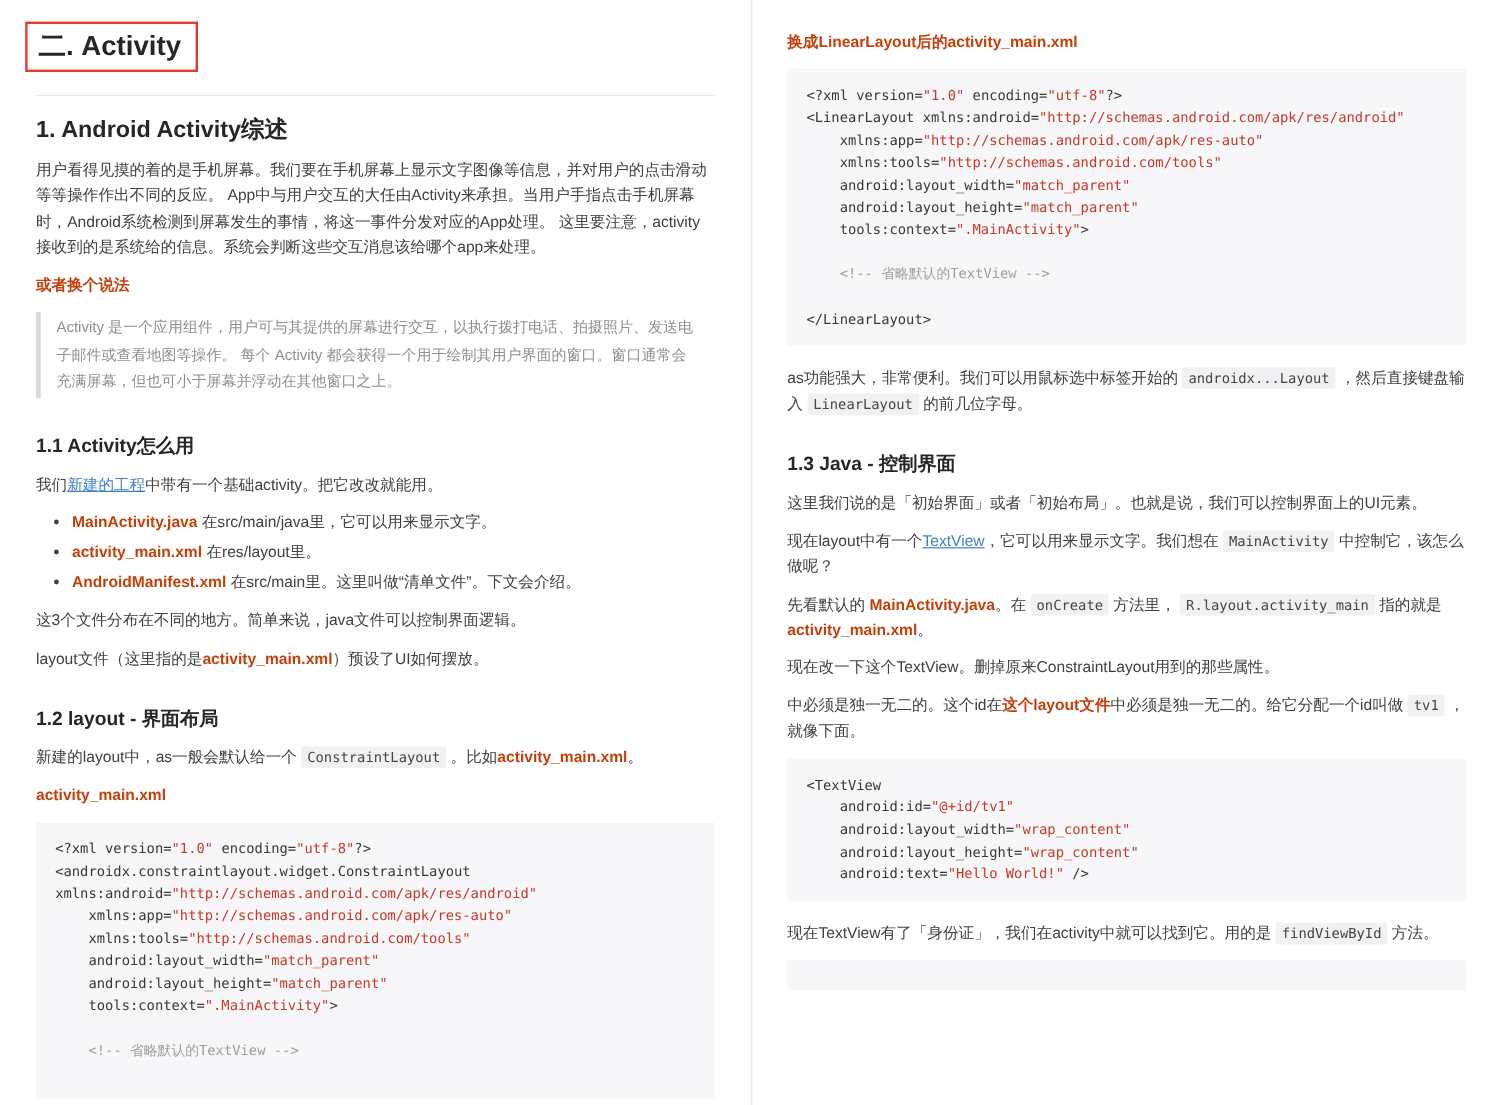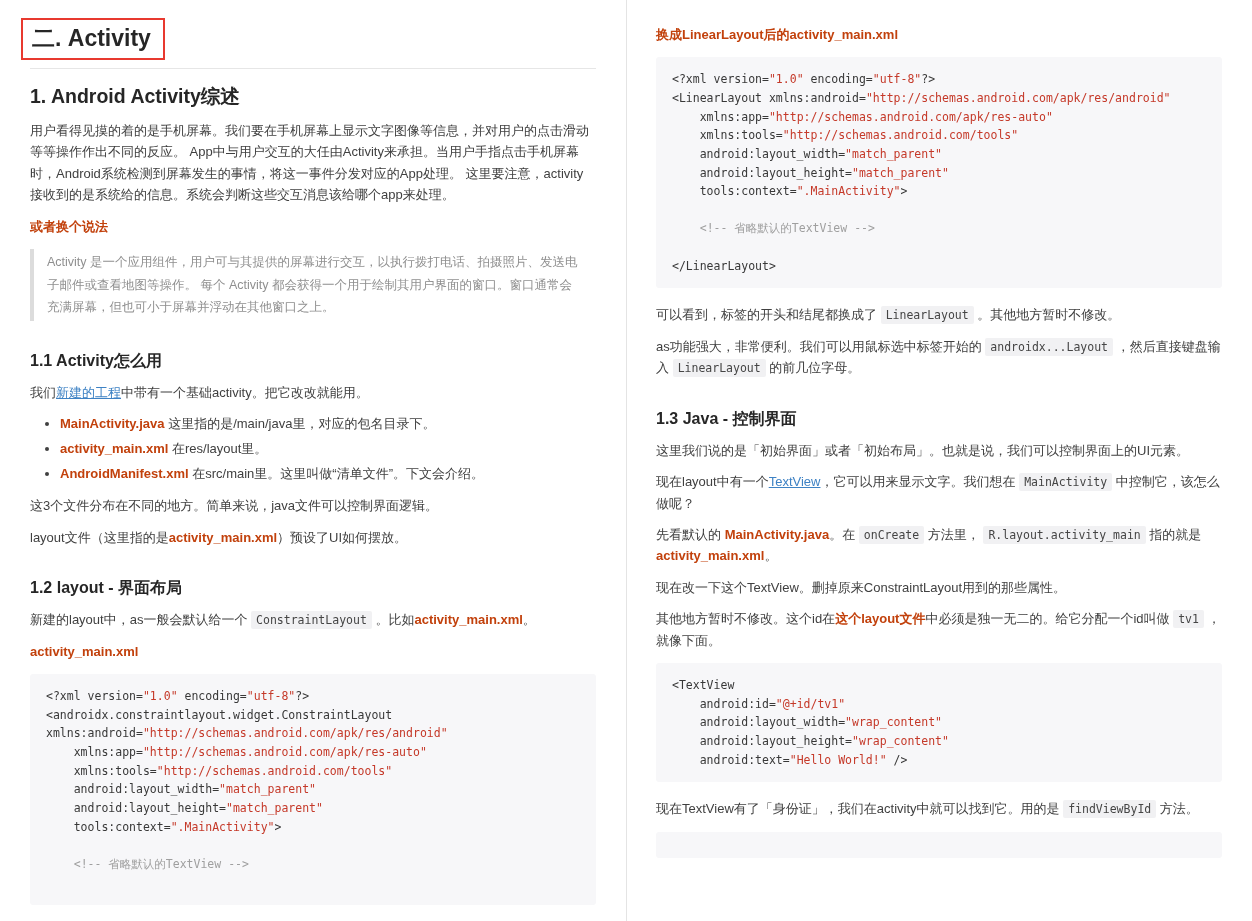--- a/index.html
+++ b/index.html
@@ -10,21 +10,21 @@
   *{box-sizing:border-box;margin:0;padding:0;}
   html,body{background:#ffffff;}
   body{font-family:"Liberation Sans","DejaVu Sans",sans-serif;color:var(--c-body);}
   .page{width:1252px;min-height:921px;display:flex;background:#fff;overflow:hidden;}
   .column{padding:24px 30px 28px 30px;}
   .column.left{flex:0 0 627px;border-right:1px solid var(--c-div);padding-top:18px;}
   .column.right{flex:1;padding-left:29px;}
   .column > :first-child{margin-top:0;}
 
   h1{font-size:23px;font-weight:bold;color:var(--c-head);line-height:1;
-     border-bottom:1px solid var(--c-rule);padding-bottom:6px;margin:0 0 14px 0;}
+     border-bottom:1px solid var(--c-rule);padding-bottom:17px;margin:0 0 14px 0;}
   .red-box{display:inline-block;border:2.5px solid var(--c-red);
      padding:7px 12px 8px 9px;margin:0 0 2px -9px;}
   h2{font-size:19.5px;font-weight:bold;color:var(--c-head);margin:6px 0 10px;}
   h3{font-size:16px;font-weight:bold;color:var(--c-head);margin:30px 0 10px;}
   p{font-size:13px;line-height:1.65;margin:10px 0;}
   strong{color:#c2410c;font-weight:bold;}
   a.link{color:var(--c-link);text-decoration:underline;cursor:pointer;}
   blockquote{margin:12px 2px 14px 0;border-left:4px solid var(--c-qb);
      padding:2px 12px 2px 13px;color:var(--c-qt);font-size:12.5px;line-height:1.8;}
   ul{margin:10px 0;padding-left:30px;}
@@ -43,21 +43,21 @@
 <div class="page">
   <div class="column left">
       <h1><span class="red-box">二. Activity</span></h1>
       <h2>1. Android Activity综述</h2>
       <p><span>用户看得见摸的着的是手机屏幕。我们要在手机屏幕上显示文字图像等信息，并对用户的点击滑动等等操作作出不同的反应。 App中与用户交互的大任由Activity来承担。当用户手指点击手机屏幕时，Android系统检测到屏幕发生的事情，将这一事件分发对应的App处理。 这里要注意，activity接收到的是系统给的信息。系统会判断这些交互消息该给哪个app来处理。</span></p>
       <p><strong>或者换个说法</strong></p>
       <blockquote><span>Activity 是一个应用组件，用户可与其提供的屏幕进行交互，以执行拨打电话、拍摄照片、发送电子邮件或查看地图等操作。 每个 Activity 都会获得一个用于绘制其用户界面的窗口。窗口通常会充满屏幕，但也可小于屏幕并浮动在其他窗口之上。</span></blockquote>
       <h3>1.1 Activity怎么用</h3>
       <p><span>我们</span><a class="link" href="#">新建的工程</a><span>中带有一个基础activity。把它改改就能用。</span></p>
       <ul>
-        <li><strong>MainActivity.java</strong><span> 这里指的是/main/java里，对应的包名目录下。</span></li>
+        <li><strong>MainActivity.java</strong><span> 在src/main/java里，它可以用来显示文字。</span></li>
         <li><strong>activity_main.xml</strong><span> 在res/layout里。</span></li>
         <li><strong>AndroidManifest.xml</strong><span> 在src/main里。这里叫做“清单文件”。下文会介绍。</span></li>
       </ul>
       <p><span>这3个文件分布在不同的地方。简单来说，java文件可以控制界面逻辑。</span></p>
       <p><span>layout文件（这里指的是</span><strong>activity_main.xml</strong><span>）预设了UI如何摆放。</span></p>
       <h3>1.2 layout - 界面布局</h3>
       <p><span>新建的layout中，as一般会默认给一个 </span><code class="icode">ConstraintLayout</code><span> 。比如</span><strong>activity_main.xml</strong><span>。</span></p>
       <p><strong>activity_main.xml</strong></p>
       <pre class="codeblock"><code><span class="line"><span class="tk-t">&lt;?xml version=</span><span class="tk-s">"1.0"</span><span class="tk-t"> encoding=</span><span class="tk-s">"utf-8"</span><span class="tk-t">?&gt;</span>
 </span><span class="line"><span class="tk-t">&lt;androidx.constraintlayout.widget.ConstraintLayout</span>
@@ -79,28 +79,27 @@
 </span><span class="line"><span class="tk-t">    xmlns:app=</span><span class="tk-s">"http://schemas.android.com/apk/res-auto"</span>
 </span><span class="line"><span class="tk-t">    xmlns:tools=</span><span class="tk-s">"http://schemas.android.com/tools"</span>
 </span><span class="line"><span class="tk-t">    android:layout_width=</span><span class="tk-s">"match_parent"</span>
 </span><span class="line"><span class="tk-t">    android:layout_height=</span><span class="tk-s">"match_parent"</span>
 </span><span class="line"><span class="tk-t">    tools:context=</span><span class="tk-s">".MainActivity"</span><span class="tk-t">&gt;</span>
 </span><span class="line">
 </span><span class="line"><span class="tk-t">    </span><span class="tk-c">&lt;!-- 省略默认的TextView --&gt;</span>
 </span><span class="line">
 </span><span class="line"><span class="tk-t">&lt;/LinearLayout&gt;</span>
 </span></code></pre>
-      <p><span>可以看到，标签的开头和结尾都换成了 </span><code class="icode">LinearLayout</code><span> 。其他地方暂时不修改。</span></p>
       <p><span>as功能强大，非常便利。我们可以用鼠标选中标签开始的 </span><code class="icode">androidx...Layout</code><span> ，然后直接键盘输入 </span><code class="icode">LinearLayout</code><span> 的前几位字母。</span></p>
       <h3>1.3 Java - 控制界面</h3>
       <p><span>这里我们说的是「初始界面」或者「初始布局」。也就是说，我们可以控制界面上的UI元素。</span></p>
       <p><span>现在layout中有一个</span><a class="link" href="#">TextView</a><span>，它可以用来显示文字。我们想在 </span><code class="icode">MainActivity</code><span> 中控制它，该怎么做呢？</span></p>
       <p><span>先看默认的 </span><strong>MainActivity.java</strong><span>。在 </span><code class="icode">onCreate</code><span> 方法里， </span><code class="icode">R.layout.activity_main</code><span> 指的就是 </span><strong>activity_main.xml</strong><span>。</span></p>
       <p><span>现在改一下这个TextView。删掉原来ConstraintLayout用到的那些属性。</span></p>
-      <p><span>其他地方暂时不修改。这个id在</span><strong>这个layout文件</strong><span>中必须是独一无二的。给它分配一个id叫做 </span><code class="icode">tv1</code><span> ，就像下面。</span></p>
+      <p><span>中必须是独一无二的。这个id在</span><strong>这个layout文件</strong><span>中必须是独一无二的。给它分配一个id叫做 </span><code class="icode">tv1</code><span> ，就像下面。</span></p>
       <pre class="codeblock"><code><span class="line"><span class="tk-t">&lt;TextView</span>
 </span><span class="line"><span class="tk-t">    android:id=</span><span class="tk-s">"@+id/tv1"</span>
 </span><span class="line"><span class="tk-t">    android:layout_width=</span><span class="tk-s">"wrap_content"</span>
 </span><span class="line"><span class="tk-t">    android:layout_height=</span><span class="tk-s">"wrap_content"</span>
 </span><span class="line"><span class="tk-t">    android:text=</span><span class="tk-s">"Hello World!"</span><span class="tk-t"> /&gt;</span>
 </span></code></pre>
       <p><span>现在TextView有了「身份证」，我们在activity中就可以找到它。用的是 </span><code class="icode">findViewById</code><span> 方法。</span></p>
       <pre class="codeblock"></pre>
     </div>
 </div>

